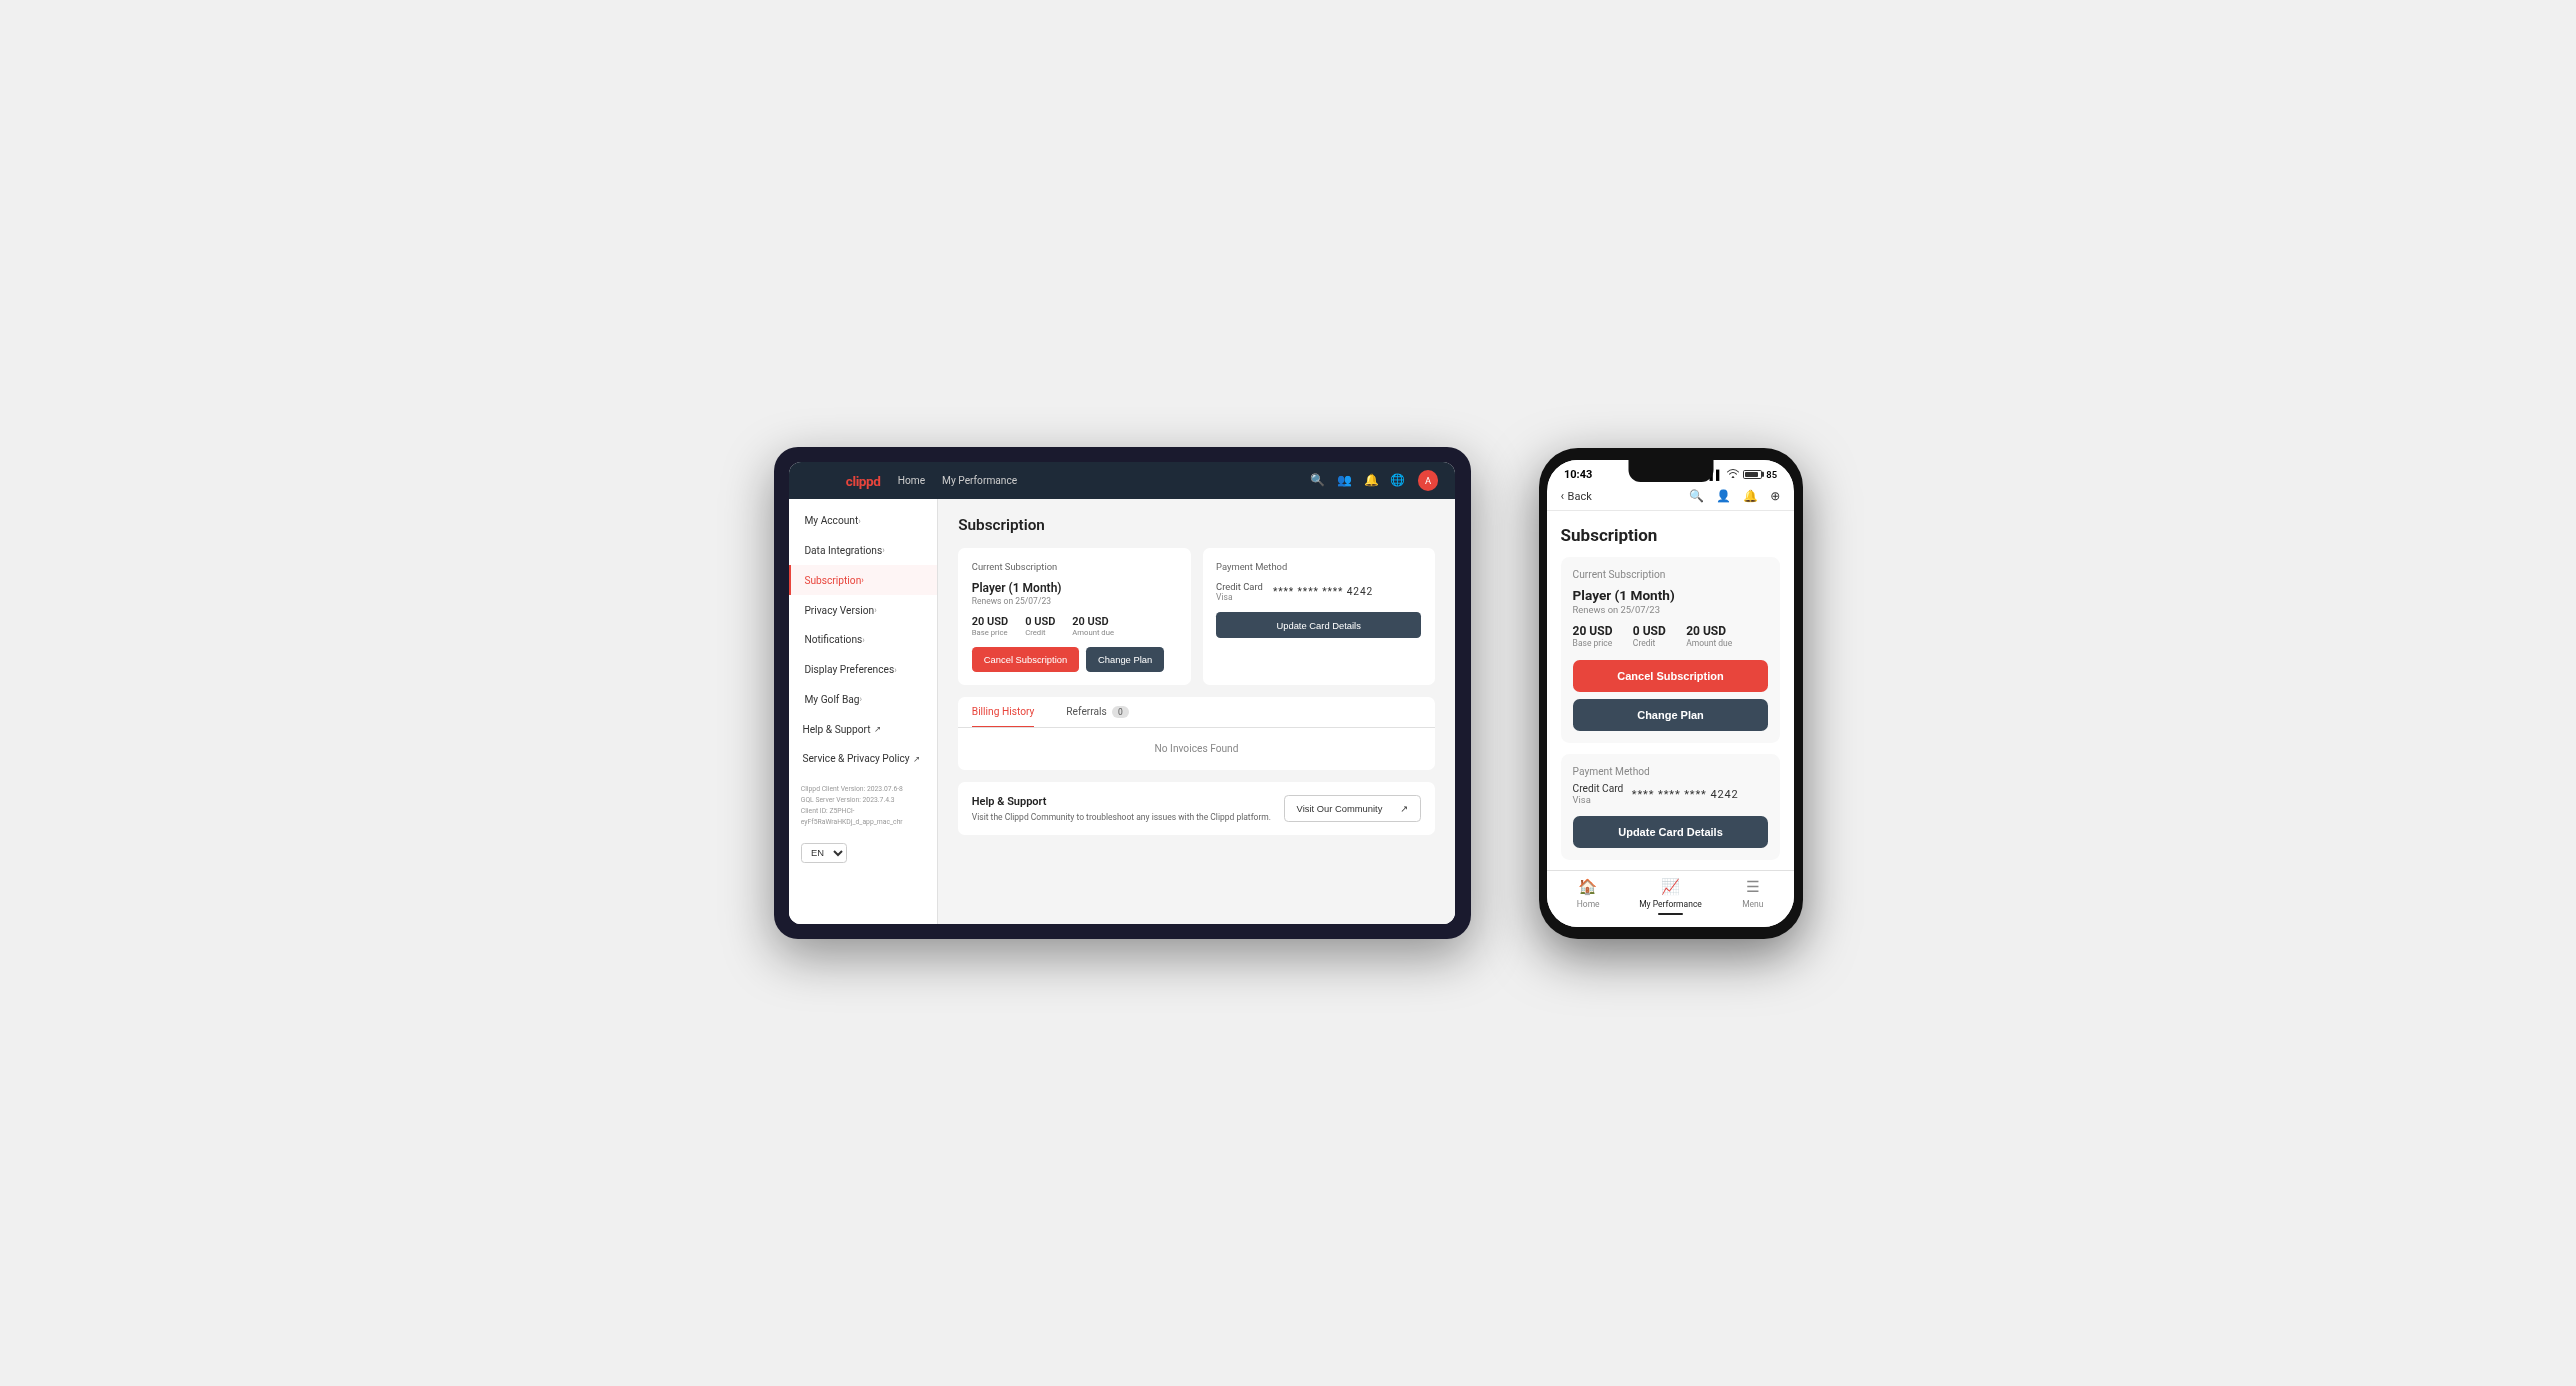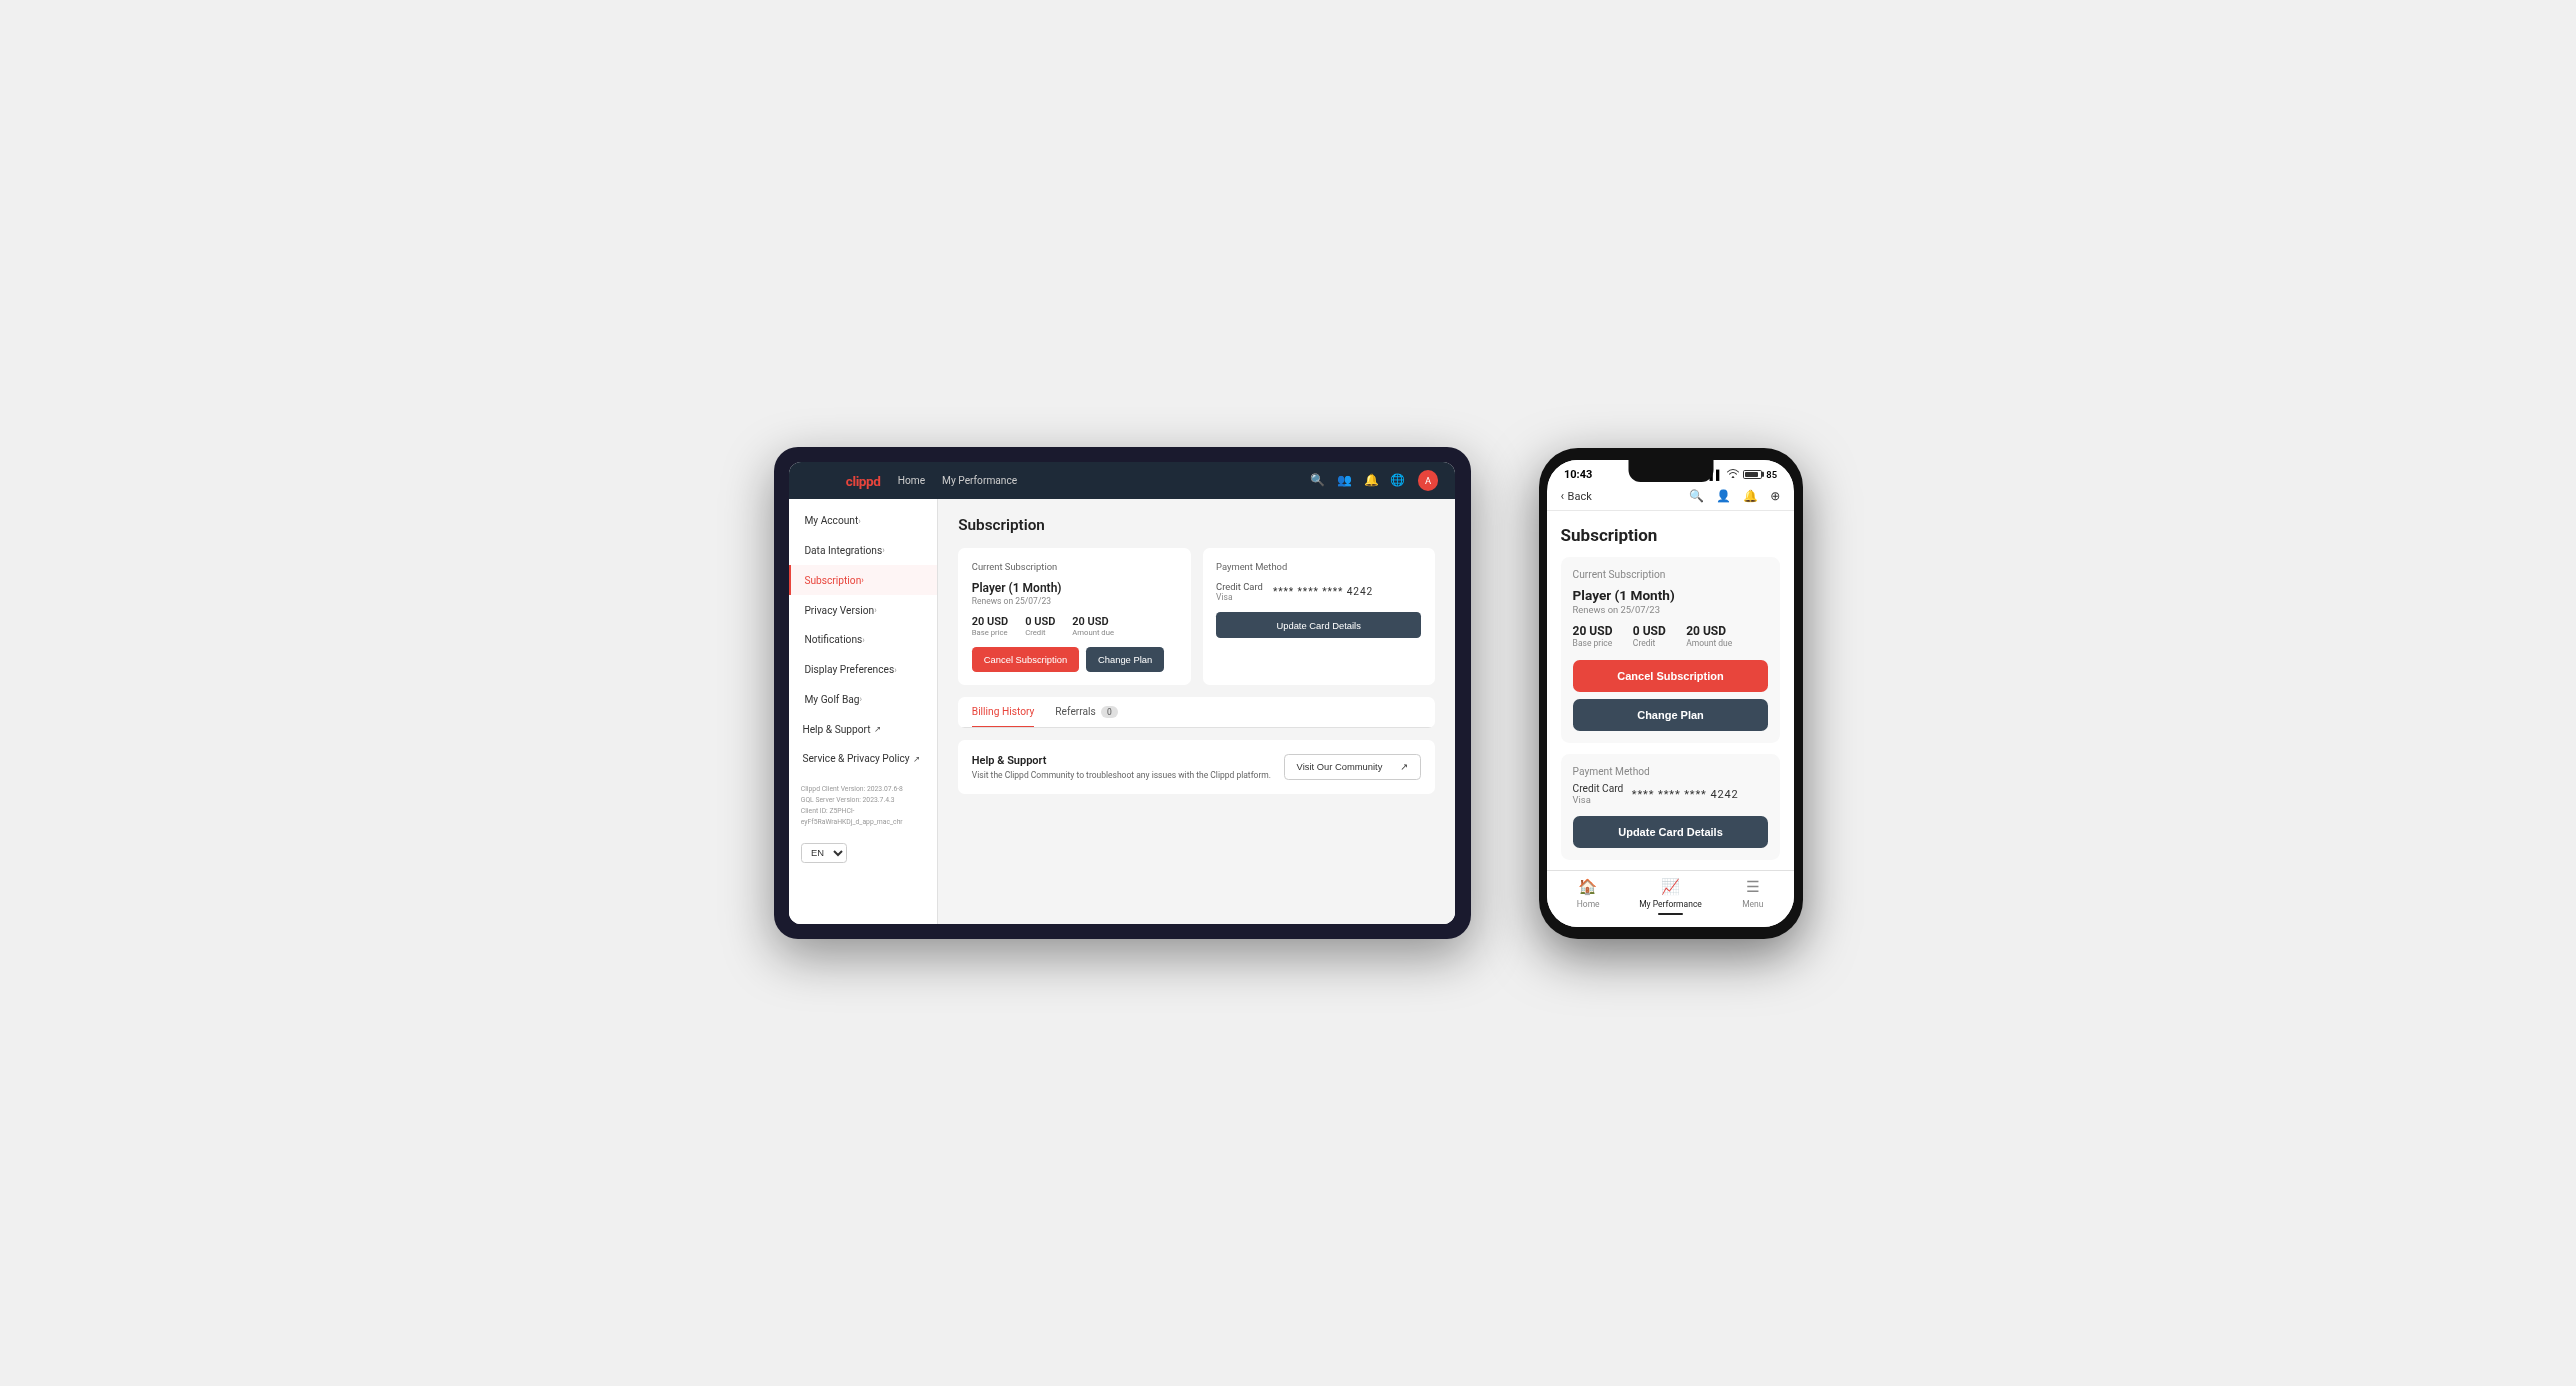--- a/index.html
+++ b/index.html
@@ -291,21 +291,21 @@
     .billing-section {
       background: #fff;
       border-radius: 6.8px;
       margin-bottom: 12px;
       overflow: hidden;
     }
     .billing-tabs {
       display: flex;
       border-bottom: 0.9px solid #e0e0e0;
       padding: 0 13.6px;
-      gap: 21px;
+      gap: 32px;
     }
     .billing-tab {
       padding: 8.5px 0;
       font-size: 10.2px;
       color: #555;
       cursor: pointer;
       border-bottom: 1.7px solid transparent;
       display: flex;
       align-items: center;
       gap: 5.1px;
@@ -702,20 +702,21 @@
         <div class="billing-section">
           <div class="billing-tabs">
             <div class="billing-tab active">
               <span>Billing History</span>
             </div>
             <div class="billing-tab">
               <span>Referrals</span>
               <span class="billing-badge">0</span>
             </div>
           </div>
+          <div class="billing-empty">No Invoices Found</div>
         </div>
 
         <div class="help-section">
           <div>
             <div class="help-title">Help &amp; Support</div>
             <div class="help-text">Visit the Clippd Community to troubleshoot any issues with the Clippd platform.</div>
           </div>
           <button class="btn-community">
             <span>Visit Our Community</span>
             <span>↗</span>

